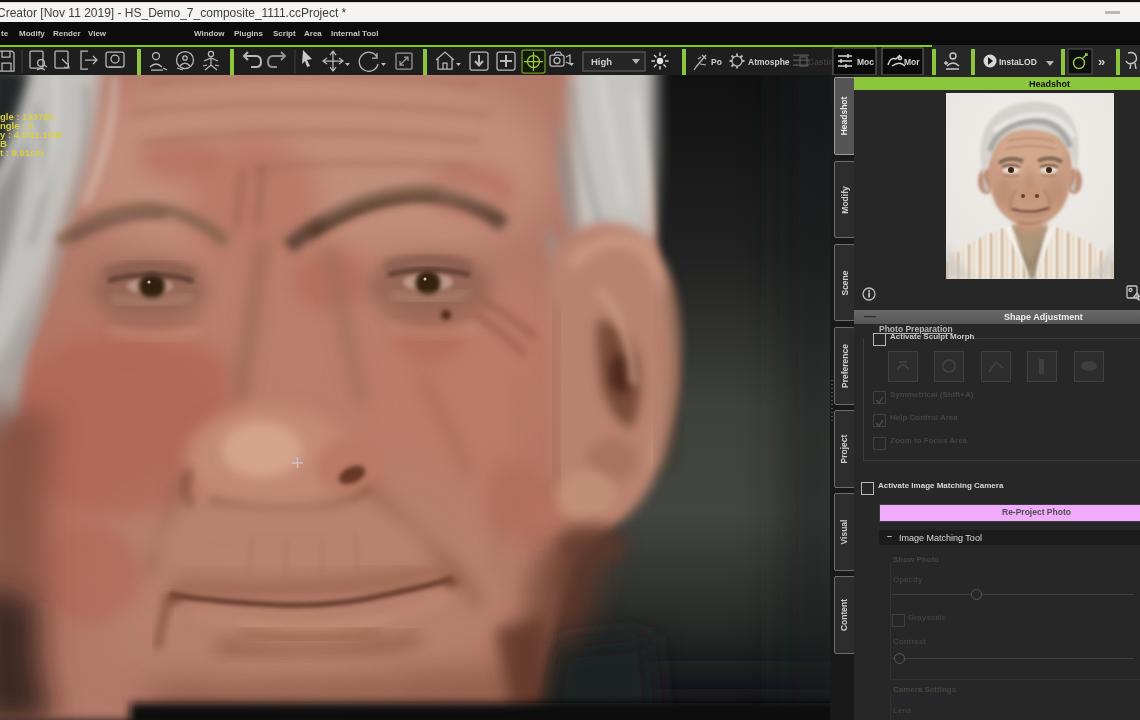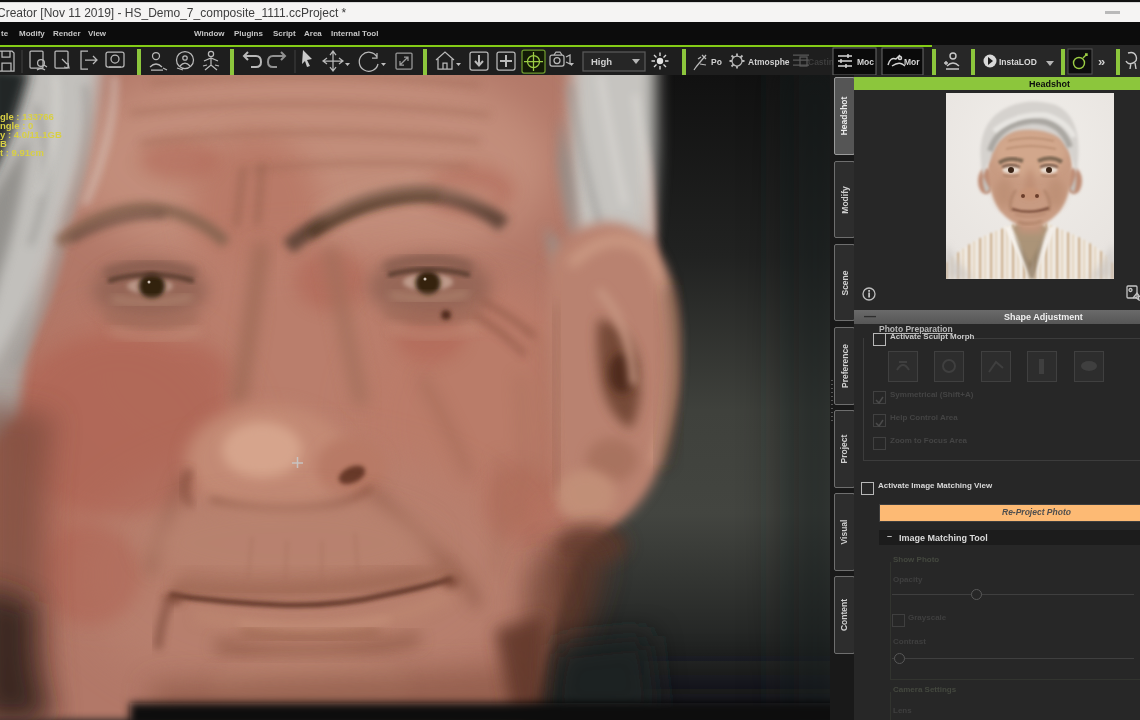--- a/index.html
+++ b/index.html
@@ -523,29 +523,29 @@
         </svg></div>
   <span class="lbldis" style="left:36px;top:315px;">Symmetrical (Shift+A)</span>
   <div class="cbdis" style="left:19px;top:339px;"><svg width="11" height="11">
           <path d="M2 5 l3 3 l4 -6" stroke="#4a4a4a" fill="none" stroke-width="1.5"></path>
         </svg></div>
   <span class="lbldis" style="left:36px;top:338px;">Help Control Area</span>
   <div class="cbdis" style="left:19px;top:362px;"></div>
   <span class="lbldis" style="left:36px;top:361px;">Zoom to Focus Area</span>
 
   <div class="cb" style="left:7px;top:407px;"></div>
-  <span class="lbl" style="left:24px;top:406px;color:#d8d8d8;">Activate Image Matching View</span>
-
-  <div class="abs" style="left:25px;top:429px;width:261px;height:16px;background:#fdba74;border:1px solid #3e3e3e;border-right:none;font-style:italic;">
+  <span class="lbl" style="left:24px;top:406px;color:#d8d8d8;">Activate Image Matching Camera</span>
+
+  <div class="abs" style="left:25px;top:429px;width:261px;height:16px;background:#f0abfc;border:1px solid #3e3e3e;border-right:none;">
     <span class="abs" style="left:122px;top:2px;font-size:8.5px;font-weight:bold;color:#4e4e4e;">Re-Project Photo</span>
   </div>
 
   <div class="abs" style="left:25px;top:455px;width:261px;height:15px;background:#1c1c1c;">
     <span class="abs" style="left:8px;top:1px;font-size:9px;font-weight:bold;color:#c9c9c9;">–</span>
-    <span class="abs" style="left:20px;top:3px;font-size:9px;font-weight:bold;color:#d9d9d9;">Image Matching Tool</span>
+    <span class="abs" style="left:20px;top:3px;font-size:9px;font-weight:normal;color:#d9d9d9;">Image Matching Tool</span>
   </div>
 
   <div class="abs" style="left:36px;top:487px;width:250px;height:117px;border-left:1px solid #32342f;border-bottom:1px solid #32342f;"></div>
   <span class="lbldis" style="left:39px;top:480px;color:#44483f;">Show Photo</span>
   <span class="lbldis" style="left:39px;top:500px;color:#3f3f3f;">Opacity</span>
   <div class="abs" style="left:38px;top:519px;width:242px;height:1px;background:#3f3f3f;"></div>
   <div class="abs" style="left:117px;top:514px;width:9px;height:9px;border:1px solid #585858;border-radius:50%;background:#272727;"></div>
   <div class="cbdis" style="left:38px;top:539px;border-color:#3f3f3f;"></div>
   <span class="lbldis" style="left:54px;top:538px;color:#3f3f3f;">Grayscale</span>
   <span class="lbldis" style="left:39px;top:562px;color:#3f3f3f;">Contrast</span>

